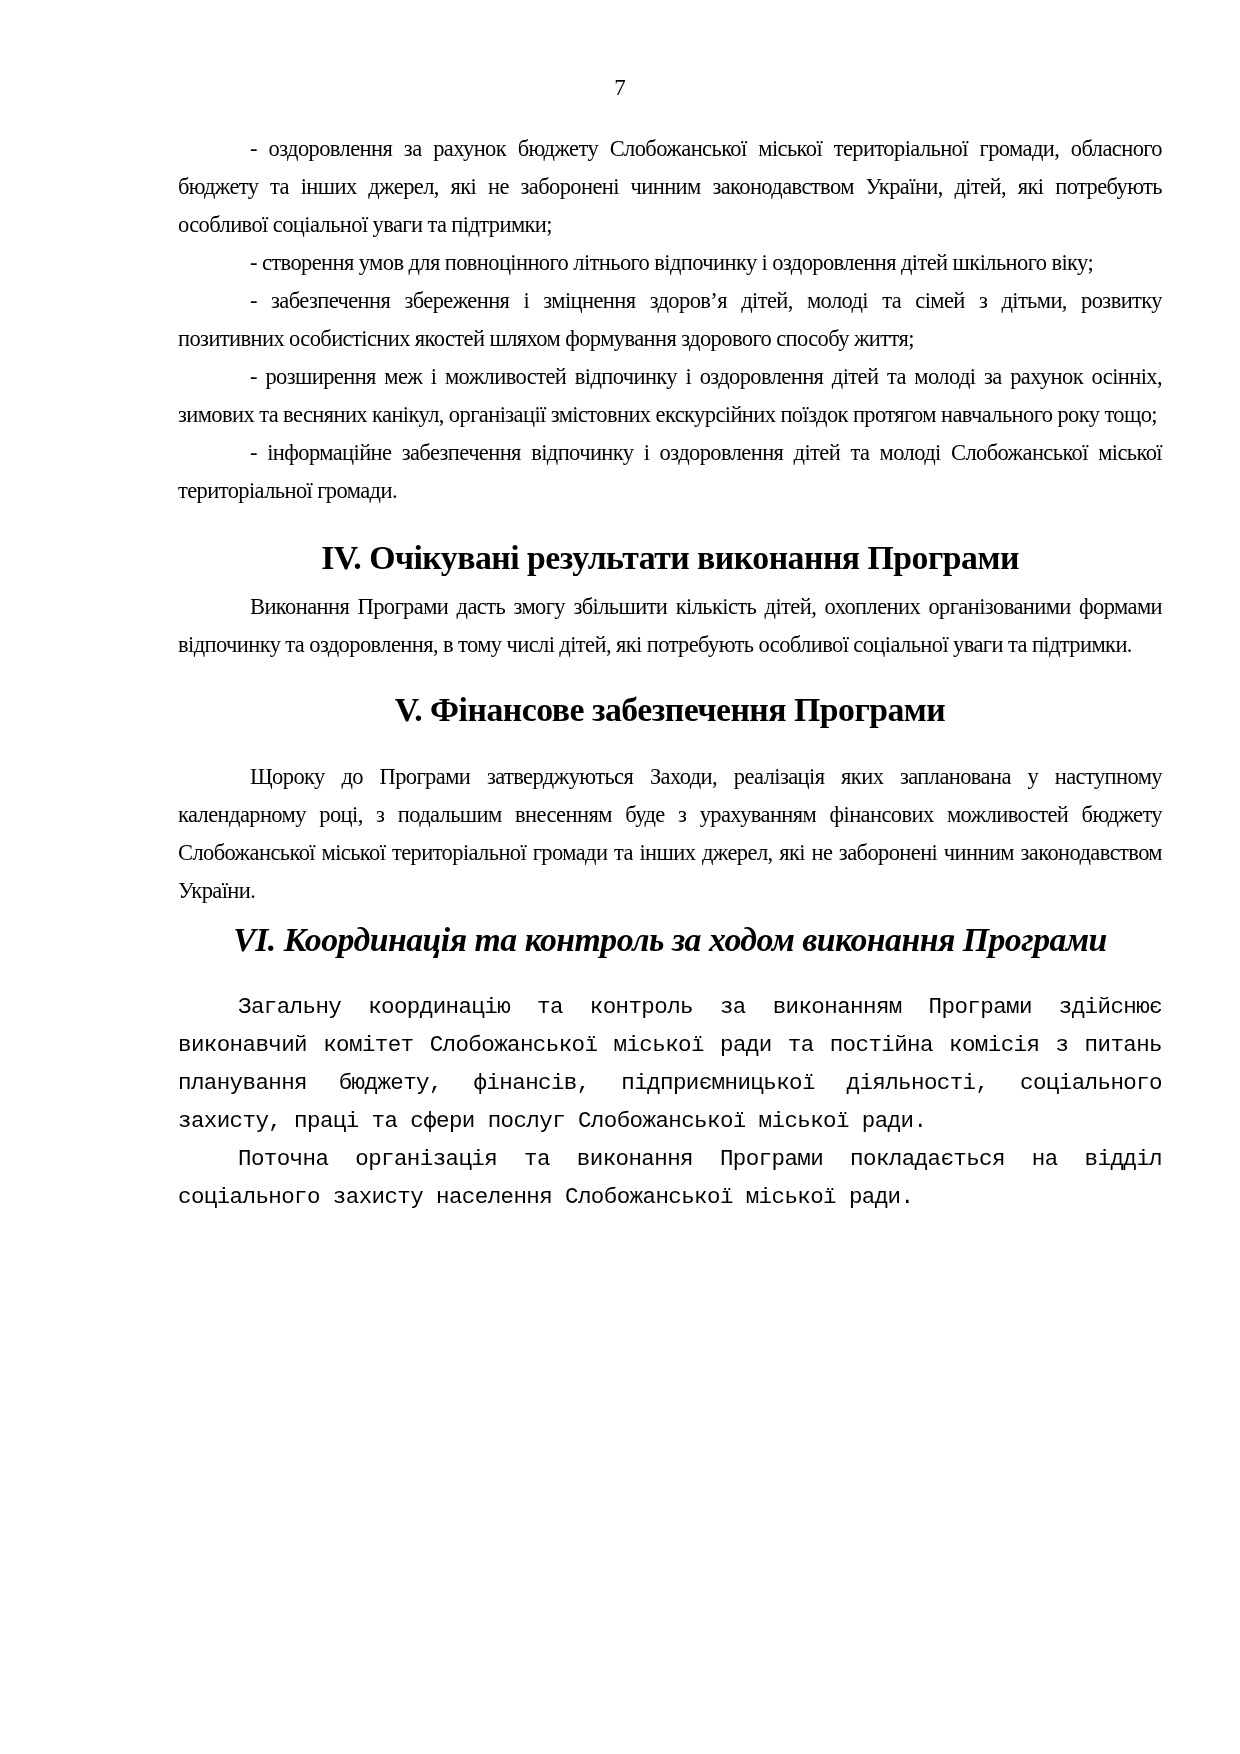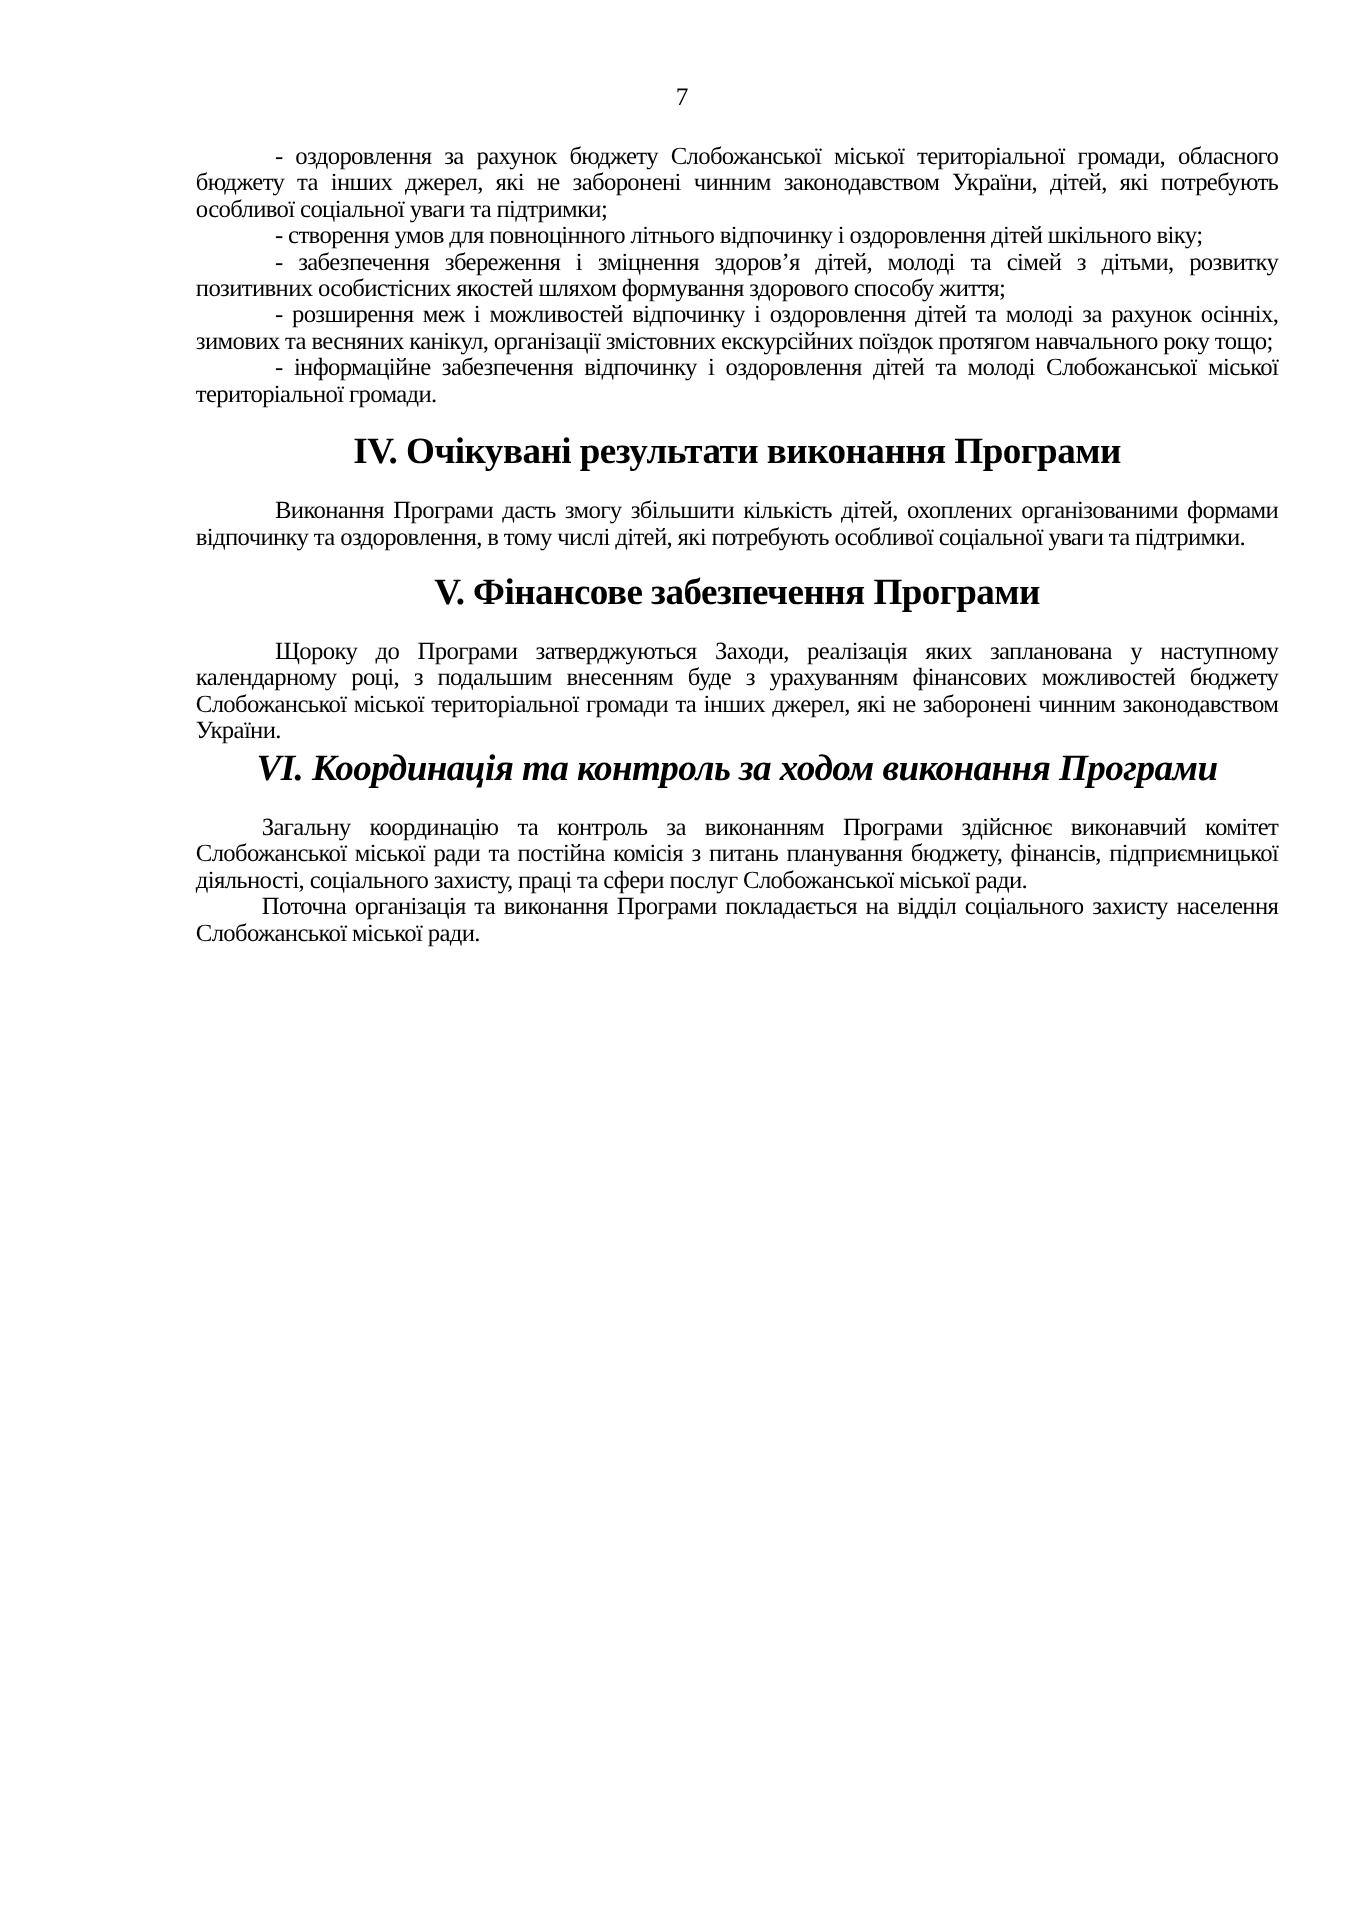--- a/index.html
+++ b/index.html
@@ -23,39 +23,39 @@
       text-align: center;
       font-size: 23px;
       line-height: 28px;
     }
     .content {
       position: absolute;
       top: 130px;
       left: 178px;
       width: 984px;
       font-size: 22.5px;
-      line-height: 24px;
+      line-height: 38px;
       letter-spacing: -0.6px;
       word-spacing: 0px;
     }
     .para {
       margin: 0;
       text-align: justify;
       text-indent: 72px;
     }
     .heading {
       margin: 0;
       text-align: center;
       font-weight: bold;
       letter-spacing: -0.5px;
     }
-    .h4 { margin-top: 29px; margin-bottom: 29px; }
+    .h4 { margin-top: 29px; margin-bottom: 11px; }
     .h5 { margin-top: 27px; margin-bottom: 29px; }
     .h6 { margin-top: 11px; margin-bottom: 29px; font-style: italic; }
-    .para.indent-small { text-indent: 60px; }
+    .para.indent-small { text-indent: 60px; font-family: Liberation Mono, monospace; }
   </style>
 </head>
 <body>
 
 <div class="page-number">7</div>
 
 <div class="content">
 
   <div>
     <p class="para">- оздоровлення за рахунок бюджету Слобожанської міської територіальної громади, обласного бюджету та інших джерел, які не заборонені чинним законодавством України, дітей, які потребують особливої соціальної уваги та підтримки;</p>

